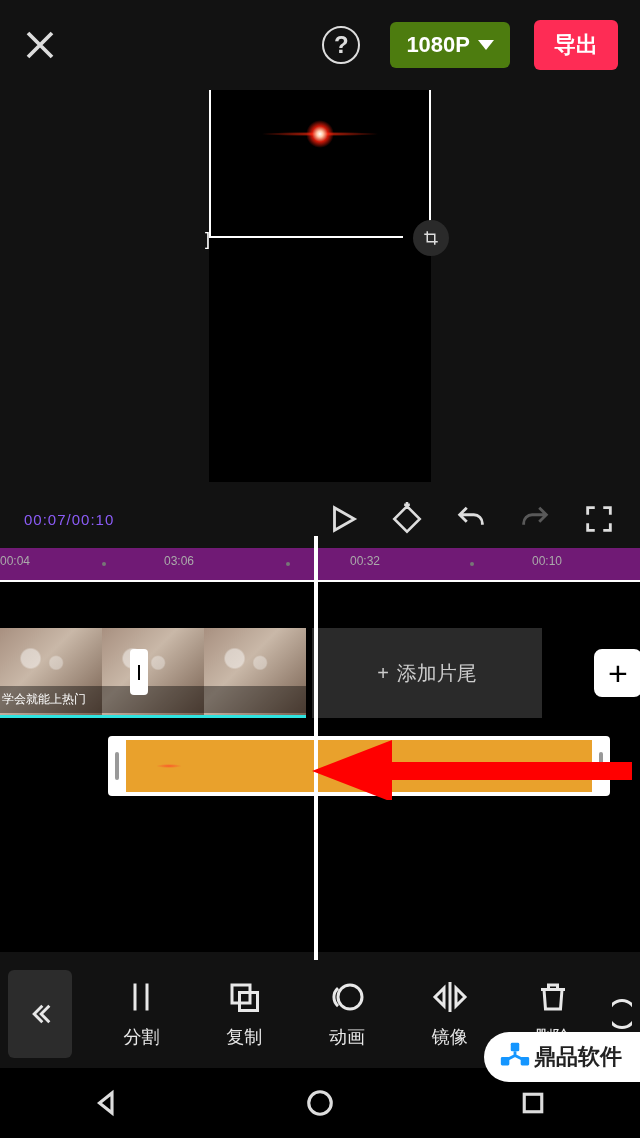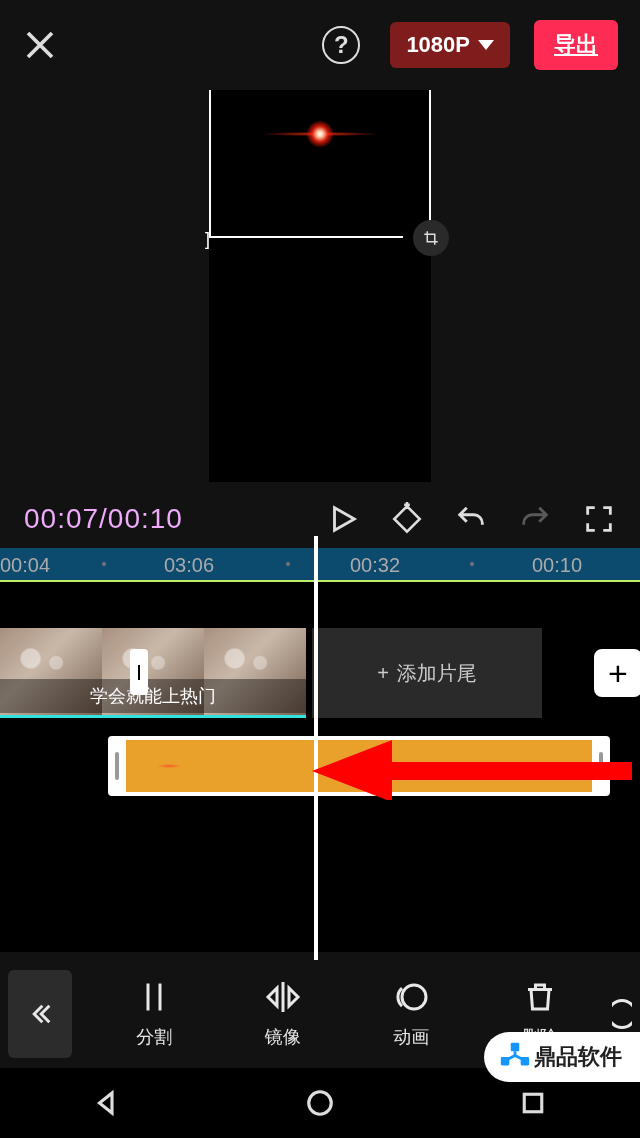--- a/index.html
+++ b/index.html
@@ -29,35 +29,34 @@
 .hdr-spacer { flex: 1; }
 .help-circle {
   width: 38px; height: 38px;
   border: 2.5px solid #ddd;
   border-radius: 50%;
   display: flex; align-items: center; justify-content: center;
   font-size: 24px; color: #ddd; font-weight: 700;
   margin-right: 18px;
 }
 .resolution {
-  background: #7f1d1d;
+  background: #4d7c0f;
   border-radius: 6px;
   padding: 10px 16px;
   display: flex; align-items: center; gap: 8px;
   font-size: 22px; font-weight: 600;
   margin-right: 12px;
 }
 .chev { width: 0; height: 0; border-left: 8px solid transparent; border-right: 8px solid transparent; border-top: 10px solid #fff; }
 .export-btn {
   background: #fe2c55;
   border-radius: 6px;
   padding: 10px 20px;
   font-size: 22px;
   font-weight: 600;
-  text-decoration: underline;
 }
 
 
 .preview-area {
   height: 400px;
   display: flex; align-items: flex-start; justify-content: center;
   padding-top: 0;
 }
 .preview-canvas {
   width: 222px; height: 392px;
@@ -92,31 +91,31 @@
   background:#2a2a2a;
   display:flex;align-items:center;justify-content:center;
 }
 
 
 .playback {
   height: 58px;
   display: flex; align-items: center;
   padding: 0 24px; gap: 30px;
 }
-.timecode { font-size: 28px; color: #f0abfc; letter-spacing: 1px; }
+.timecode { font-size: 15px; color: #8b5cf6; letter-spacing: 1px; }
 .pb-spacer { flex:1; }
 .pb-icon { width: 34px; height: 34px; stroke:#ddd; fill:none; stroke-width:2; cursor:pointer; }
 
 
 .ruler {
   height: 34px;
-  background:#0c4a6e;
-  position:relative;
-  font-size:20px; color:#aaa;
-  border-bottom: 2px solid #bef264;
+  background:#701a75;
+  position:relative;
+  font-size:12px; color:#aaa;
+  border-bottom: 2px solid #ffffff;
 }
 .ruler span { position:absolute; top:6px; }
 .ruler .dot { width:4px;height:4px;background:#777;border-radius:50%;top:14px; }
 
 
 .timeline {
   background:#000;
   height: 370px;
   position:relative;
   padding-top: 46px;
@@ -141,24 +140,24 @@
 }
 .thumb::after{
   content:"";
   position:absolute;inset:0;
   background:
     radial-gradient(circle at 30% 35%, rgba(255,255,255,.45) 0 10%, transparent 12%),
     radial-gradient(circle at 55% 40%, rgba(255,255,255,.35) 0 8%, transparent 10%);
 }
 .clip-caption {
   position:absolute; bottom:2px; left:0; right:0;
-  font-size:18px; color:#fff;
+  font-size:12px; color:#fff;
   background:rgba(0,0,0,.4);
   padding:5px 2px;
-  white-space:nowrap; overflow:hidden;text-align:center;
+  white-space:nowrap; overflow:hidden;
 }
 .clip-handle-mid {
   position:absolute; left:130px; top:50%; transform:translateY(-50%);
   width:18px;height:46px;background:#fff;border-radius:4px;
   display:flex;align-items:center;justify-content:center;
   color:#000;font-weight:900;
 }
 .add-tail {
   flex:1;
   max-width: 230px;
@@ -366,30 +365,37 @@
       </svg>
   </div>
   <div class="tb-item">
     <svg class="tb-icon" viewBox="0 0 24 24">
         <path d="M8 3v18M16 3v18"></path>
       </svg>
     <span class="tb-label">分割</span>
   </div>
   <div class="tb-item">
     <svg class="tb-icon" viewBox="0 0 24 24">
-        <path d="M12 2v20M8 6l-6 6 6 6zM16 6l6 6-6 6z"></path>
-      </svg>
-    <span class="tb-label">镜像</span>
+        <rect x="4" y="4" width="12" height="12"></rect>
+        <rect x="9" y="9" width="12" height="12"></rect>
+      </svg>
+    <span class="tb-label">复制</span>
   </div>
   <div class="tb-item">
     <svg class="tb-icon" viewBox="0 0 24 24">
         <circle cx="14" cy="12" r="8"></circle>
         <path d="M6 6a8 8 0 000 12"></path>
       </svg>
     <span class="tb-label">动画</span>
+  </div>
+  <div class="tb-item">
+    <svg class="tb-icon" viewBox="0 0 24 24">
+        <path d="M12 2v20M8 6l-6 6 6 6zM16 6l6 6-6 6z"></path>
+      </svg>
+    <span class="tb-label">镜像</span>
   </div>
   <div class="tb-item">
     <svg class="tb-icon" viewBox="0 0 24 24">
         <path d="M4 7h16M9 7V4h6v3M6 7l1 13h10l1-13"></path>
       </svg>
     <span class="tb-label">删除</span>
   </div>
   <div class="tb-item" style="max-width:20px;overflow:hidden">
     <svg class="tb-icon" viewBox="0 0 24 24">
         <circle cx="12" cy="12" r="9"></circle>

